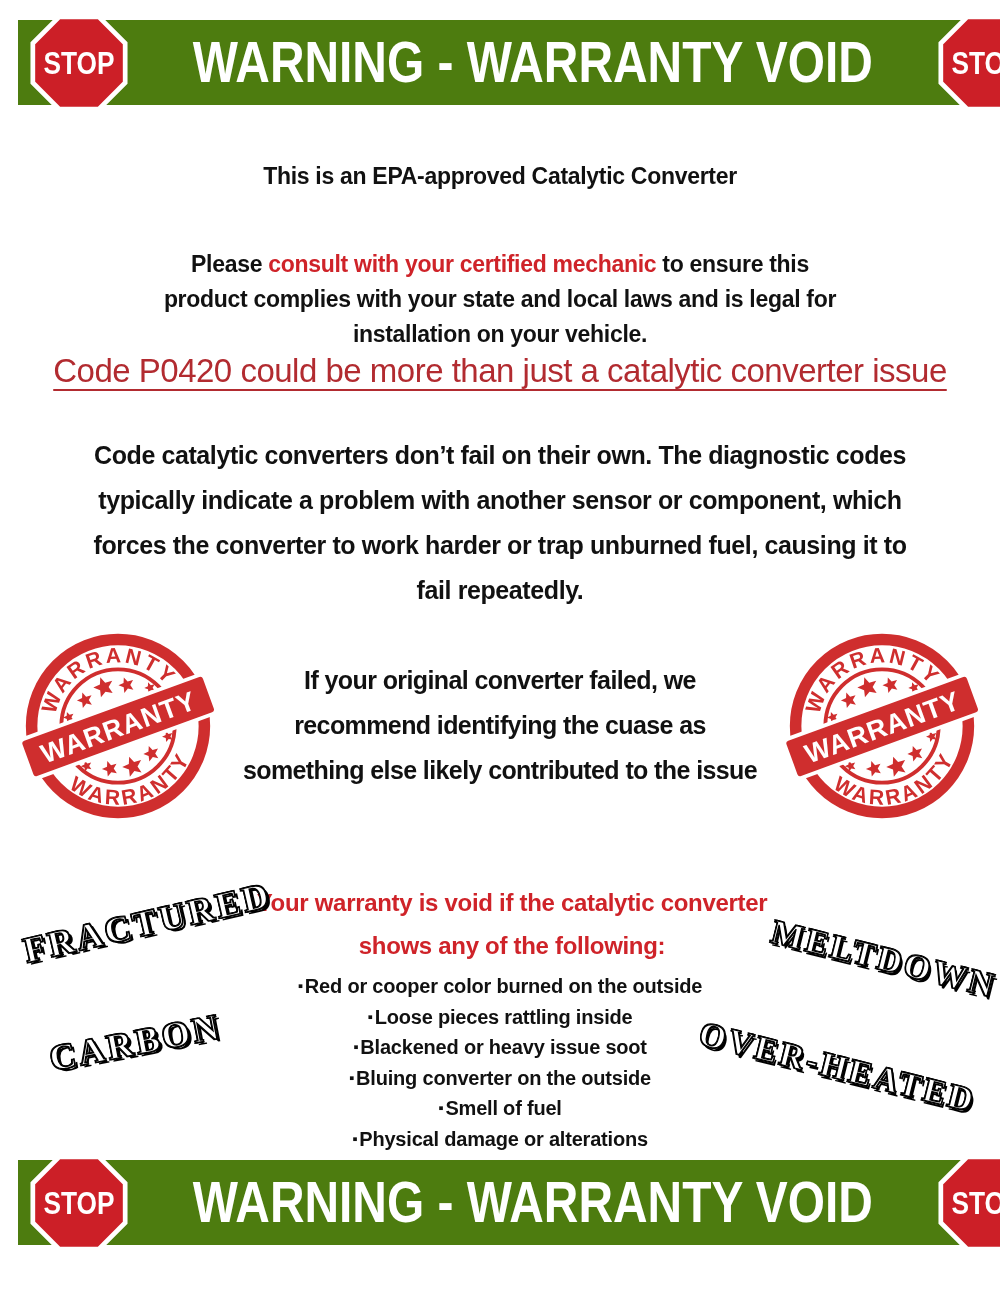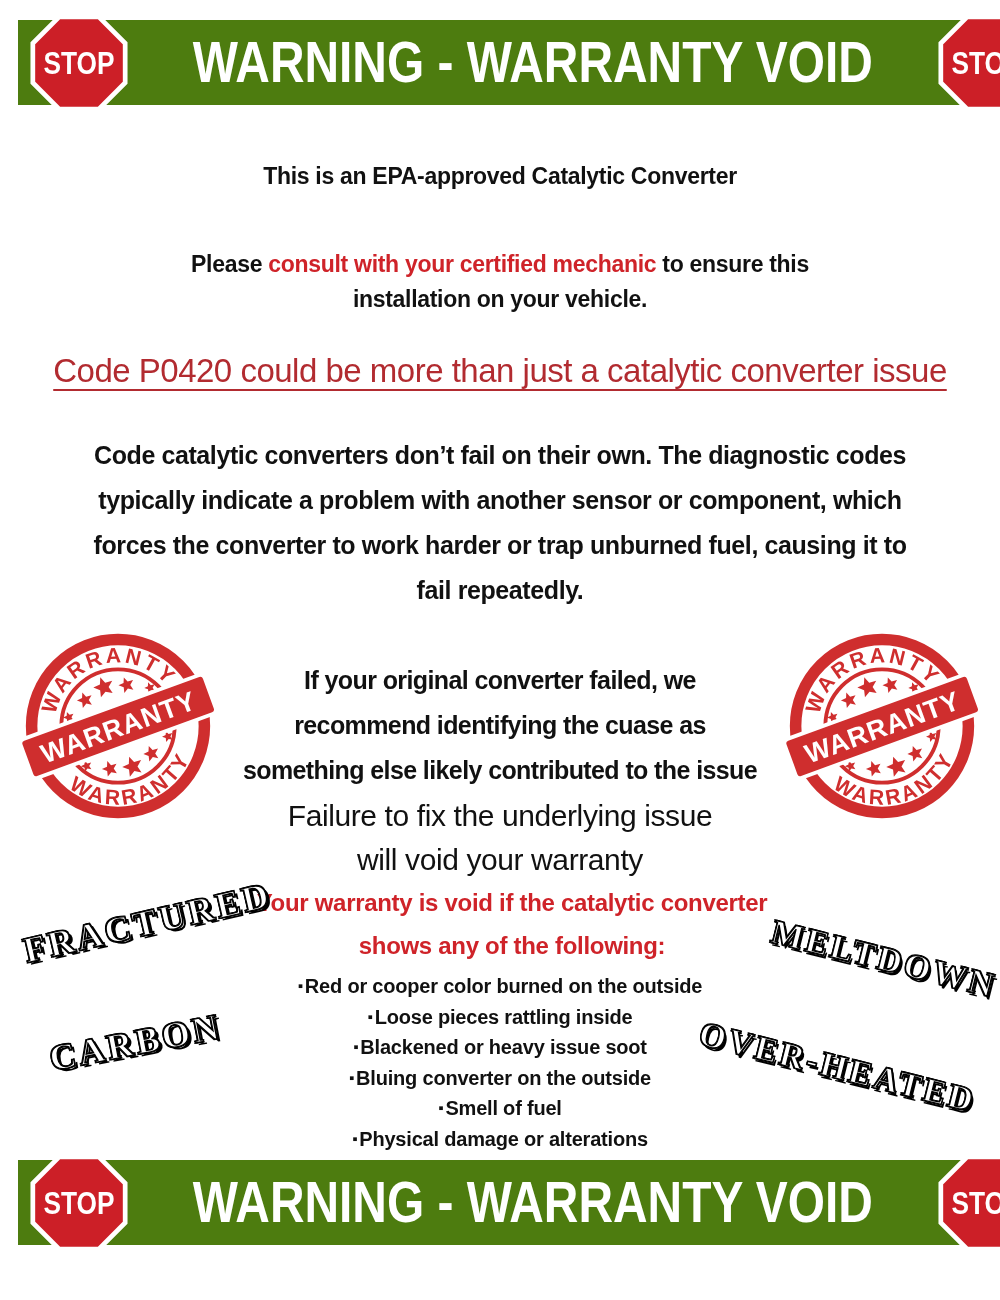--- a/index.html
+++ b/index.html
@@ -66,20 +66,21 @@
     <svg class="stop-sign" viewBox="0 0 104 104">
       <polygon points="31,3 73,3 101,31 101,73 73,101 31,101 3,73 3,31" fill="#cc1f27" stroke="#ffffff" stroke-width="5"></polygon>
       <text transform="translate(52,64) scale(0.82,1)" text-anchor="middle" font-size="34" font-weight="bold" fill="#ffffff" font-family="Liberation Sans, sans-serif">STOP</text>
     </svg>
   </div>
 
   <div class="center-block intro">This is an EPA-approved Catalytic Converter</div>
 
   <div class="center-block note">
     <div><span>Please </span><span class="hl">consult with your certified mechanic</span><span> to ensure this</span></div>
+    <div>product complies with your state and local laws and is legal for</div>
     <div>installation on your vehicle.</div>
   </div>
 
   <div class="center-block code-notice">Code P0420 could be more than just a catalytic converter issue</div>
 
   <div class="center-block explanation">
     <div>Code catalytic converters don’t fail on their own. The diagnostic codes</div>
     <div>typically indicate a problem with another sensor or component, which</div>
     <div>forces the converter to work harder or trap unburned fuel, causing it to</div>
     <div>fail repeatedly.</div>
@@ -144,24 +145,20 @@
       <text x="100" y="111" text-anchor="middle" font-size="28" font-weight="bold" fill="#ffffff" letter-spacing="1" font-family="Liberation Sans, sans-serif">WARRANTY</text>
     </g>
   </svg>
 
   <div class="center-block recommendation">
     <div>If your original converter failed, we</div>
     <div>recommend identifying the cuase as</div>
     <div>something else likely contributed to the issue</div>
   </div>
 
-  <div class="center-block failure">
-    <div>Failure to fix the underlying issue</div>
-    <div>will void your warranty</div>
-  </div>
 
   <div class="center-block void-notice">
     <div>Your warranty is void if the catalytic converter</div>
     <div>shows any of the following:</div>
   </div>
 
   <div class="center-block bullets">
     <div class="bullet-row"><span class="marker">▪</span><span>Red or cooper color burned on the outside</span></div>
     <div class="bullet-row"><span class="marker">▪</span><span>Loose pieces rattling inside</span></div>
     <div class="bullet-row"><span class="marker">▪</span><span>Blackened or heavy issue soot</span></div>

